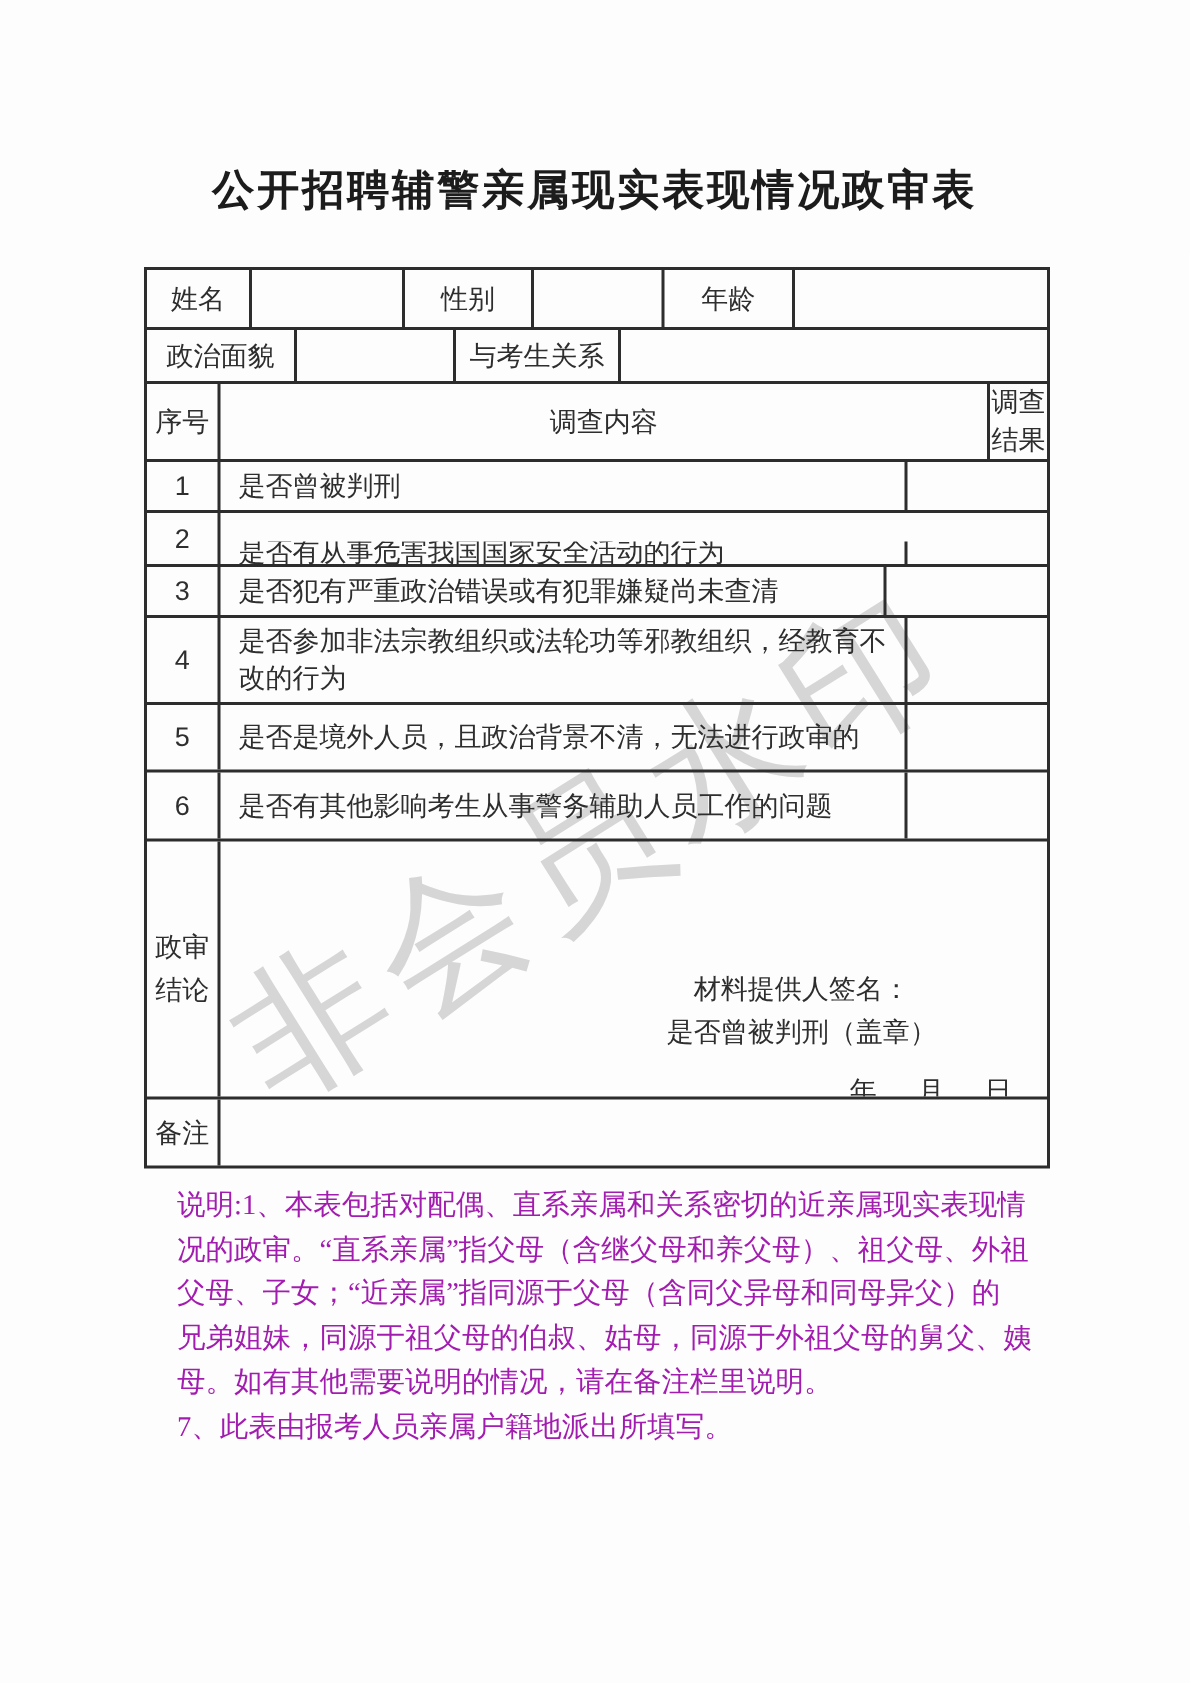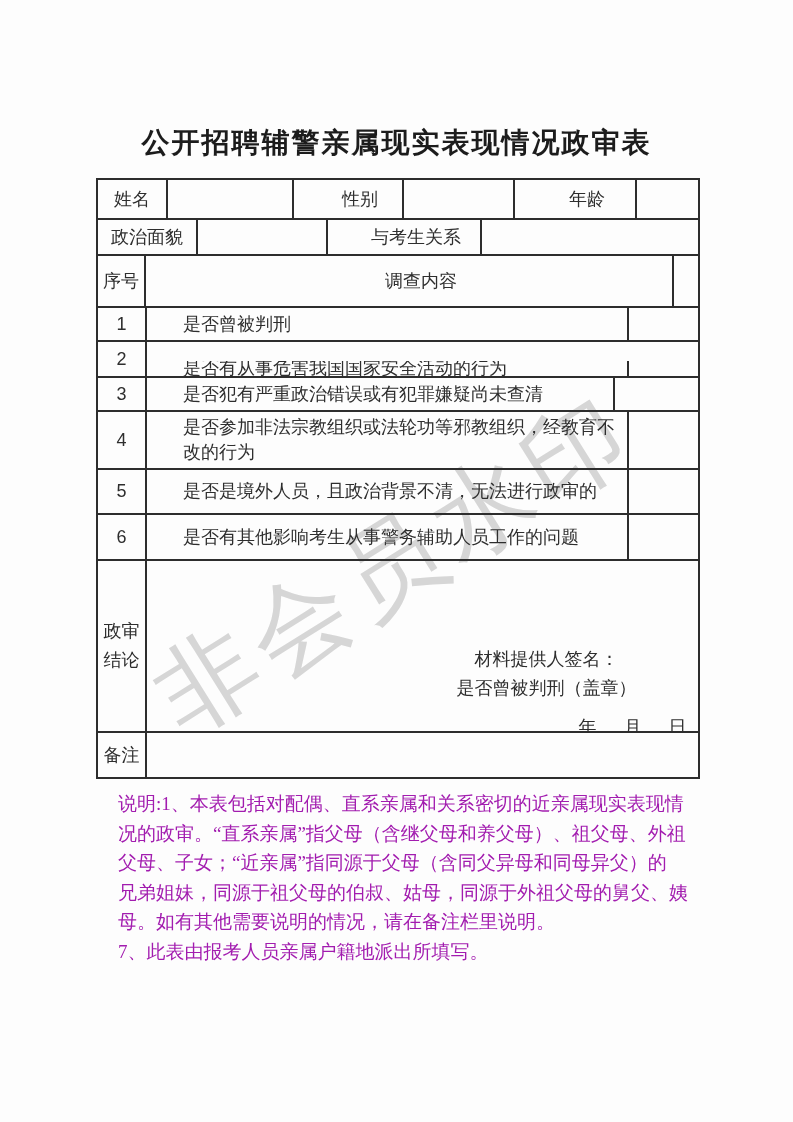--- a/index.html
+++ b/index.html
@@ -11,21 +11,21 @@
     position: relative;
     width: 793px;
     height: 1122px;
     background: #fdfdfd;
     overflow: hidden;
     font-family: "Liberation Sans", sans-serif;
     color: #2e2e2e;
   }
   .doc-title {
     position: absolute;
-    top: 124px;
+    top: 108px;
     left: 0;
     width: 100%;
     text-align: center;
     font-size: 28px;
     font-weight: 700;
     letter-spacing: 2px;
     color: #1c1c1c;
   }
   .watermark {
     position: absolute;
@@ -51,21 +51,20 @@
     width: 604px;
     border: 2px solid #2d2d2d;
     box-sizing: border-box;
     z-index: 2;
     background: transparent;
   }
   .row {
     display: flex;
     border-bottom: 2px solid #2d2d2d;
     box-sizing: border-box;
-    gap: 24px;
   }
   .row:last-child { border-bottom: none; }
   .cell {
     border-right: 2px solid #2d2d2d;
     box-sizing: border-box;
     display: flex;
     align-items: center;
     font-size: 18px;
     overflow: hidden;
   }
@@ -120,28 +119,28 @@
 
   <div class="doc-title">公开招聘辅警亲属现实表现情况政审表</div>
 
   <div class="tbl">
 
     <div class="row" style="height:40px;">
       <div class="cell center" style="width:70px;">姓名</div>
       <div class="cell" style="width:102px;"></div>
       <div class="cell center" style="width:86px;">性别</div>
       <div class="cell" style="width:87px;"></div>
-      <div class="cell center" style="width:98px;">年龄</div>
+      <div class="cell center" style="width:87px;">年龄</div>
       <div class="cell grow"></div>
     </div>
 
     <div class="row" style="height:36px;">
       <div class="cell center" style="width:100px;">政治面貌</div>
       <div class="cell" style="width:106px;"></div>
-      <div class="cell center" style="width:130px;">与考生关系</div>
+      <div class="cell center" style="width:110px;">与考生关系</div>
       <div class="cell grow"></div>
     </div>
 
     <div class="row" style="height:52px;">
       <div class="cell center" style="width:49px;">序号</div>
       <div class="cell center" style="width:513px;">调查内容</div>
       <div class="cell grow center stack">
         <span>调查</span>
         <span>结果</span>
       </div>

